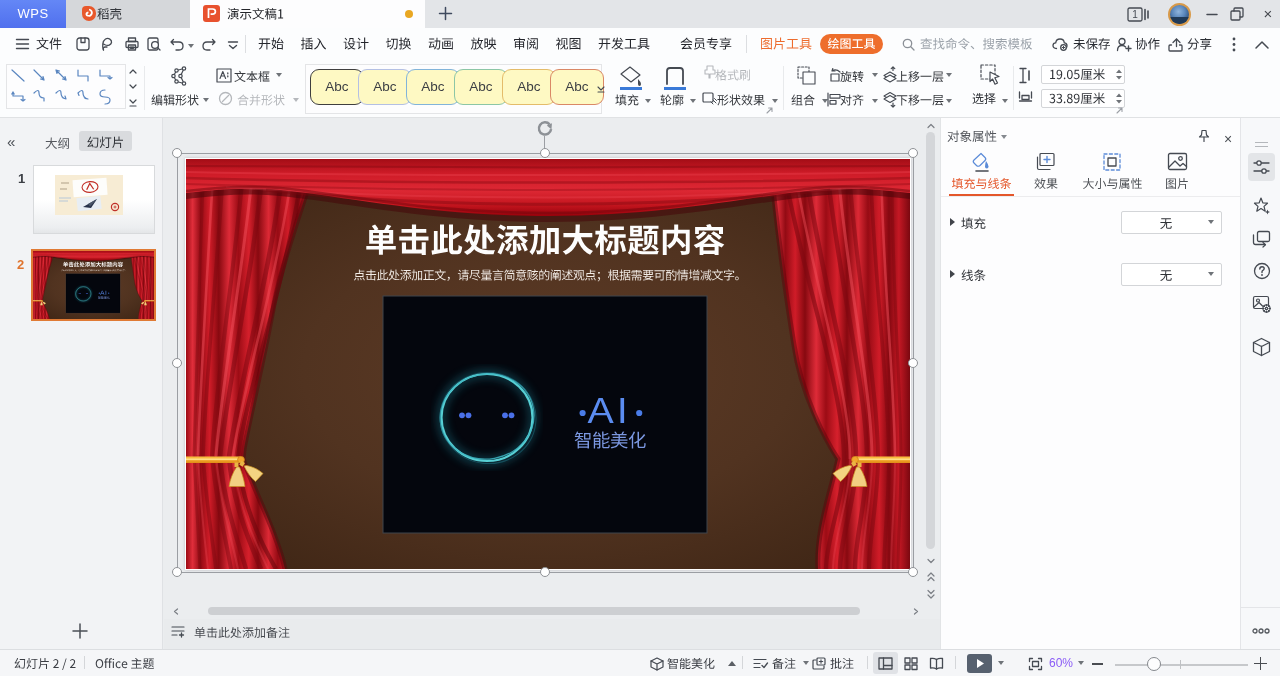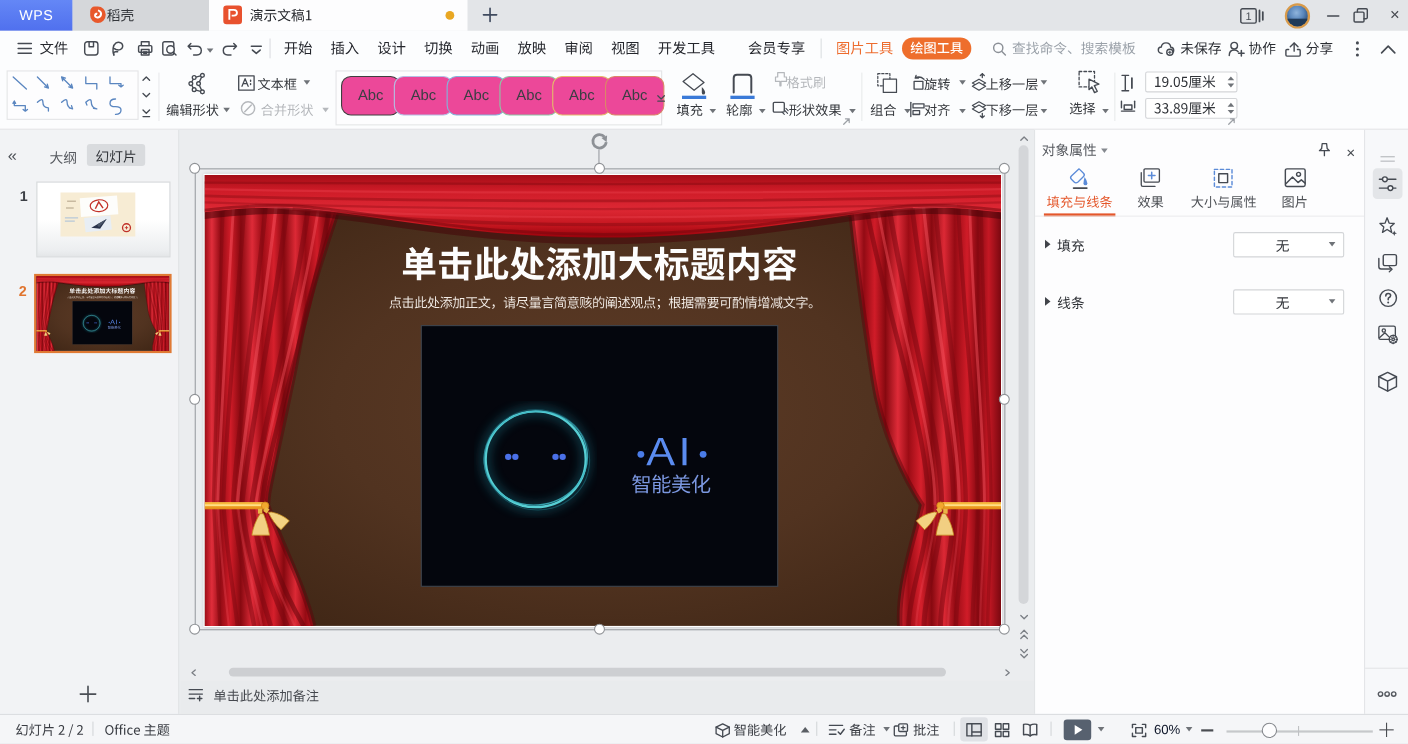--- a/index.html
+++ b/index.html
@@ -8,21 +8,21 @@
 #tabbar{left:0;top:0;width:1280px;height:28px;background:#e3e5e8;}
 #wpsbtn{left:0;top:0;width:66px;height:28px;background:linear-gradient(180deg,#6487f6,#5070ee);color:#fff;font-size:13px;text-align:center;line-height:28px;letter-spacing:.5px;}
 #doctab{left:66px;top:0;width:124px;height:28px;background:#d5d7da;}
 #activetab{left:190px;top:0;width:235px;height:28px;background:#fdfdfe;}
 .winbtn{top:0;height:28px;color:#45484e;text-align:center;line-height:28px;}
 #menubar{left:0;top:28px;width:1280px;height:32px;background:#fcfdfe;}
 .msep{position:absolute;top:35px;width:1px;height:18px;background:#dcdee1;}
 #toolbar{left:0;top:60px;width:1280px;height:58px;background:#fcfdfe;border-bottom:1px solid #e0e2e4;}
 .tsep{position:absolute;top:66px;width:1px;height:44px;background:#e8eaec;}
 .gallerybox{position:absolute;border:1px solid #e4e5e7;background:#fdfdfe;}
-.abc{position:absolute;width:54px;height:36px;border-radius:9px;background:#ec4899;text-align:center;line-height:34px;font-size:13.5px;color:#3b3e43;}
+.abc{position:absolute;width:54px;height:36px;border-radius:9px;background:#fef9c3;text-align:center;line-height:34px;font-size:13.5px;color:#3b3e43;}
 .spinbox{position:absolute;width:84px;height:19px;border:1px solid #d3d5d8;border-radius:2px;background:#fff;}
 .tri-d{position:absolute;width:0;height:0;border-left:3.5px solid transparent;border-right:3.5px solid transparent;border-top:4px solid #6f7378;}
 .tri-r{position:absolute;width:0;height:0;border-top:4px solid transparent;border-bottom:4px solid transparent;border-left:5px solid #41444a;}
 #leftpanel{left:0;top:118px;width:163px;height:531px;background:#f2f3f5;border-right:1px solid #dfe1e4;}
 #rightpanel{left:940px;top:118px;width:300px;height:531px;background:#fdfdfe;border-left:1px solid #e2e4e6;}
 #rightstrip{left:1240px;top:118px;width:40px;height:531px;background:#f7f8fa;border-left:1px solid #e4e5e8;}
 #statusbar{left:0;top:649px;width:1280px;height:27px;background:#f5f6f8;border-top:1px solid #dcdee1;}
 #notesbar{left:164px;top:619px;width:776px;height:30px;background:#e9ebed;}
 .handle{position:absolute;width:10px;height:10px;border-radius:50%;background:#fff;border:1.3px solid #8f9296;z-index:6;}
 .selline{position:absolute;background:#9b9ea3;z-index:5;}
@@ -646,13 +646,13 @@
 <path fill="#303338" d="M1160.4 274H1171.6V275H1160.4ZM1161.2 270.3H1170.9V271.3H1161.2ZM1166.1 274.8H1167.1V279.2Q1167.1 279.6 1167.3 279.7Q1167.4 279.8 1167.9 279.8Q1168 279.8 1168.3 279.8Q1168.6 279.8 1168.9 279.8Q1169.3 279.8 1169.6 279.8Q1169.9 279.8 1170.1 279.8Q1170.4 279.8 1170.5 279.6Q1170.7 279.5 1170.7 279.1Q1170.8 278.6 1170.8 277.8Q1171 277.9 1171.1 278Q1171.3 278 1171.4 278.1Q1171.6 278.2 1171.7 278.2Q1171.7 279.2 1171.5 279.7Q1171.4 280.3 1171.1 280.5Q1170.7 280.7 1170.1 280.7Q1170 280.7 1169.8 280.7Q1169.6 280.7 1169.3 280.7Q1169 280.7 1168.6 280.7Q1168.3 280.7 1168.1 280.7Q1167.9 280.7 1167.8 280.7Q1167.1 280.7 1166.8 280.6Q1166.4 280.4 1166.3 280.1Q1166.1 279.8 1166.1 279.2ZM1165.3 270.7H1166.3Q1166.3 271.6 1166.2 272.6Q1166.1 273.6 1166 274.5Q1165.8 275.5 1165.5 276.5Q1165.1 277.4 1164.5 278.2Q1163.9 279.1 1163 279.8Q1162.2 280.5 1160.9 281Q1160.8 280.8 1160.6 280.6Q1160.4 280.4 1160.2 280.2Q1161.5 279.8 1162.3 279.1Q1163.2 278.5 1163.7 277.7Q1164.3 276.9 1164.6 276Q1164.9 275.2 1165.1 274.2Q1165.2 273.3 1165.3 272.4Q1165.3 271.5 1165.3 270.7Z"></path>
 <path fill="#3a3d43" d="M19.7 659.1H24.6V660H19.7ZM24.2 659.1H25.1Q25.1 659.1 25.1 659.2Q25.1 659.3 25.1 659.4Q25.1 659.5 25.1 659.6Q25 661.8 25 663.3Q24.9 664.8 24.8 665.8Q24.7 666.7 24.6 667.3Q24.5 667.8 24.3 668Q24.1 668.3 23.9 668.4Q23.7 668.5 23.3 668.6Q23 668.6 22.5 668.6Q22 668.6 21.4 668.5Q21.4 668.3 21.3 668.1Q21.3 667.8 21.1 667.6Q21.7 667.7 22.2 667.7Q22.8 667.7 23 667.7Q23.1 667.7 23.3 667.7Q23.4 667.6 23.5 667.5Q23.6 667.3 23.7 666.8Q23.9 666.3 23.9 665.4Q24 664.4 24.1 662.9Q24.2 661.4 24.2 659.3ZM18.4 664.8 19.1 664.5Q19.4 665.1 19.7 665.8Q20 666.4 20.2 667Q20.5 667.6 20.6 668.1L19.8 668.5Q19.7 668 19.4 667.4Q19.2 666.7 18.9 666.1Q18.7 665.4 18.4 664.8ZM14.9 663.5Q14.9 663.4 14.9 663.3Q14.8 663.1 14.7 662.9Q14.7 662.7 14.6 662.6Q14.8 662.6 15 662.4Q15.2 662.1 15.4 661.8Q15.5 661.6 15.7 661.2Q15.9 660.9 16.2 660.3Q16.5 659.8 16.7 659.2Q17 658.6 17.2 658L18.1 658.3Q17.8 659.2 17.4 660Q16.9 660.8 16.5 661.6Q16 662.4 15.6 663V663Q15.6 663 15.5 663.1Q15.4 663.1 15.2 663.2Q15.1 663.3 15 663.4Q14.9 663.4 14.9 663.5ZM14.9 663.5 14.9 662.8 15.4 662.5 18.4 662.3Q18.4 662.5 18.4 662.7Q18.4 663 18.4 663.1Q17.3 663.2 16.7 663.3Q16 663.3 15.7 663.4Q15.3 663.4 15.2 663.4Q15 663.5 14.9 663.5ZM15 668Q15 667.9 15 667.8Q14.9 667.6 14.8 667.4Q14.8 667.3 14.7 667.1Q14.9 667.1 15.2 666.8Q15.4 666.5 15.8 666.1Q16 665.8 16.3 665.3Q16.7 664.8 17.2 664.1Q17.6 663.4 18.1 662.6Q18.5 661.8 18.9 660.9L19.8 661.3Q19.2 662.5 18.5 663.6Q17.8 664.7 17.1 665.7Q16.4 666.7 15.7 667.5V667.5Q15.7 667.5 15.6 667.6Q15.5 667.6 15.3 667.7Q15.2 667.8 15.1 667.9Q15 667.9 15 668ZM15 668 15 667.2 15.5 666.9 19.6 666.2Q19.6 666.4 19.6 666.7Q19.6 666.9 19.6 667.1Q18.5 667.3 17.7 667.4Q16.9 667.5 16.4 667.6Q16 667.7 15.7 667.8Q15.4 667.9 15.3 667.9Q15.1 668 15 668Z M28.6 658H29.5V661.8Q29.5 662.8 29.4 663.7Q29.4 664.7 29.1 665.6Q28.9 666.5 28.4 667.4Q28 668.2 27.2 669Q27.1 668.9 27 668.7Q26.9 668.6 26.7 668.5Q26.6 668.4 26.5 668.3Q27.2 667.6 27.7 666.8Q28.1 666 28.3 665.2Q28.5 664.4 28.6 663.5Q28.6 662.7 28.6 661.8ZM27.2 660.4 27.9 660.5Q27.9 660.9 27.8 661.5Q27.7 662.1 27.6 662.6Q27.5 663.2 27.4 663.6L26.7 663.3Q26.8 662.9 26.9 662.4Q27 661.9 27.1 661.4Q27.2 660.8 27.2 660.4ZM30.6 660.2 31.3 660.5Q31.1 661.1 30.8 661.8Q30.5 662.5 30.2 662.9L29.7 662.7Q29.8 662.3 30 661.9Q30.2 661.5 30.3 661Q30.5 660.6 30.6 660.2ZM29.2 664.6Q29.4 664.8 29.7 665Q30 665.3 30.3 665.7Q30.6 666 30.9 666.3Q31.2 666.6 31.3 666.7L30.7 667.4Q30.5 667.2 30.3 666.9Q30 666.6 29.7 666.2Q29.4 665.9 29.1 665.6Q28.9 665.3 28.7 665.1ZM31.3 658.9H37.5V659.8H31.3ZM34.5 659.3H35.4V667.6Q35.4 668.1 35.3 668.3Q35.2 668.6 34.8 668.7Q34.5 668.8 33.9 668.9Q33.4 668.9 32.5 668.9Q32.5 668.8 32.4 668.6Q32.4 668.4 32.3 668.2Q32.2 668 32.1 667.9Q32.6 667.9 33 667.9Q33.4 668 33.7 667.9Q34 667.9 34.2 667.9Q34.3 667.9 34.4 667.9Q34.5 667.8 34.5 667.6Z M40.6 661H48.8V662H40.6ZM44.5 657.9H45.5V661.4H44.5ZM40.2 658.2H41.1V662.2Q41.1 663.1 41 664Q41 664.9 40.8 665.8Q40.6 666.7 40.2 667.5Q39.8 668.3 39.2 669Q39.1 668.9 39 668.7Q38.8 668.6 38.7 668.5Q38.6 668.4 38.5 668.3Q39.2 667.4 39.6 666.4Q39.9 665.4 40.1 664.4Q40.2 663.3 40.2 662.2ZM40.6 663.9H47V669H46V664.8H40.6Z M53.2 668V667.4Q54.6 666.1 55.5 665.1Q56.4 664.1 56.8 663.3Q57.2 662.4 57.2 661.7Q57.2 661.2 57.1 660.8Q56.9 660.4 56.5 660.2Q56.2 659.9 55.6 659.9Q55.1 659.9 54.6 660.2Q54.2 660.5 53.8 661L53.2 660.3Q53.7 659.7 54.3 659.4Q54.9 659 55.8 659Q56.6 659 57.1 659.4Q57.7 659.7 58 660.3Q58.3 660.8 58.3 661.6Q58.3 662.5 57.9 663.4Q57.5 664.3 56.7 665.2Q55.9 666.2 54.9 667.1Q55.2 667.1 55.6 667.1Q56 667.1 56.3 667.1H58.7V668Z M62.2 670.1 65.8 658.5H66.6L63 670.1Z M70 668V667.4Q71.3 666.1 72.2 665.1Q73.1 664.1 73.6 663.3Q74 662.4 74 661.7Q74 661.2 73.8 660.8Q73.6 660.4 73.3 660.2Q72.9 659.9 72.4 659.9Q71.8 659.9 71.4 660.2Q70.9 660.5 70.5 661L69.9 660.3Q70.4 659.7 71.1 659.4Q71.7 659 72.5 659Q73.3 659 73.9 659.4Q74.4 659.7 74.8 660.3Q75.1 660.8 75.1 661.6Q75.1 662.5 74.6 663.4Q74.2 664.3 73.4 665.2Q72.6 666.2 71.6 667.1Q72 667.1 72.3 667.1Q72.7 667.1 73 667.1H75.5V668Z"></path>
 <path fill="#3a3d43" d="M99.5 668.2Q98.4 668.2 97.5 667.6Q96.7 667 96.2 666Q95.7 665 95.7 663.6Q95.7 662.2 96.2 661.1Q96.7 660.1 97.5 659.6Q98.4 659 99.5 659Q100.6 659 101.4 659.6Q102.2 660.1 102.7 661.1Q103.2 662.2 103.2 663.6Q103.2 665 102.7 666Q102.2 667 101.4 667.6Q100.6 668.2 99.5 668.2ZM99.5 667.2Q100.2 667.2 100.8 666.7Q101.4 666.3 101.7 665.5Q102.1 664.7 102.1 663.6Q102.1 662.5 101.7 661.7Q101.4 660.9 100.8 660.4Q100.2 660 99.5 660Q98.7 660 98.1 660.4Q97.5 660.9 97.2 661.7Q96.8 662.5 96.8 663.6Q96.8 664.7 97.2 665.5Q97.5 666.3 98.1 666.7Q98.7 667.2 99.5 667.2Z M105.2 668V660.4Q105.2 659.8 105.4 659.3Q105.6 658.8 106 658.6Q106.4 658.3 107.1 658.3Q107.4 658.3 107.7 658.3Q107.9 658.4 108.2 658.5L107.9 659.3Q107.6 659.2 107.2 659.2Q106.7 659.2 106.5 659.5Q106.3 659.8 106.3 660.5V668ZM104.3 662.4V661.5L105.2 661.5H107.7V662.4Z M109.1 668V660.4Q109.1 659.8 109.3 659.3Q109.5 658.8 109.9 658.6Q110.3 658.3 111 658.3Q111.3 658.3 111.6 658.3Q111.8 658.4 112.1 658.5L111.8 659.3Q111.5 659.2 111.1 659.2Q110.6 659.2 110.4 659.5Q110.2 659.8 110.2 660.5V668ZM108.2 662.4V661.5L109.1 661.5H111.6V662.4Z M112.8 668V661.5H113.9V668ZM113.4 660.1Q113 660.1 112.8 659.9Q112.6 659.7 112.6 659.4Q112.6 659.1 112.8 658.9Q113 658.7 113.4 658.7Q113.7 658.7 113.9 658.9Q114.1 659.1 114.1 659.4Q114.1 659.7 113.9 659.9Q113.7 660.1 113.4 660.1Z M118.7 668.2Q117.8 668.2 117.1 667.8Q116.4 667.4 116 666.6Q115.6 665.8 115.6 664.7Q115.6 663.7 116.1 662.9Q116.5 662.1 117.2 661.7Q117.9 661.3 118.8 661.3Q119.4 661.3 119.9 661.5Q120.3 661.8 120.7 662.1L120.1 662.8Q119.8 662.5 119.5 662.4Q119.2 662.2 118.8 662.2Q118.2 662.2 117.8 662.6Q117.3 662.9 117 663.4Q116.8 664 116.8 664.7Q116.8 665.5 117 666.1Q117.3 666.6 117.7 666.9Q118.2 667.2 118.8 667.2Q119.2 667.2 119.6 667.1Q120 666.9 120.3 666.6L120.8 667.3Q120.3 667.7 119.8 667.9Q119.3 668.2 118.7 668.2Z M124.9 668.2Q124 668.2 123.3 667.8Q122.6 667.3 122.2 666.6Q121.7 665.8 121.7 664.7Q121.7 663.9 122 663.3Q122.2 662.7 122.6 662.2Q123.1 661.8 123.6 661.6Q124.1 661.3 124.7 661.3Q125.5 661.3 126.1 661.7Q126.7 662.1 127 662.8Q127.3 663.4 127.3 664.4Q127.3 664.6 127.3 664.7Q127.2 664.9 127.2 665H122.8Q122.9 665.7 123.1 666.2Q123.4 666.7 123.9 667Q124.4 667.3 125 667.3Q125.5 667.3 125.9 667.1Q126.2 667 126.6 666.8L127 667.5Q126.6 667.8 126.1 668Q125.5 668.2 124.9 668.2ZM122.8 664.2H126.3Q126.3 663.2 125.9 662.7Q125.5 662.2 124.7 662.2Q124.2 662.2 123.8 662.4Q123.4 662.7 123.2 663.1Q122.9 663.6 122.8 664.2Z M131.7 660.3H141.2V661.2H131.7ZM132.2 663.8H140.7V664.7H132.2ZM131.1 667.7H141.8V668.6H131.1ZM136 661H136.9V668.1H136ZM134.9 658.5 135.7 658Q136.1 658.2 136.5 658.6Q136.9 658.9 137.3 659.3Q137.7 659.6 137.9 659.9L137.1 660.5Q136.9 660.2 136.5 659.8Q136.2 659.5 135.8 659.1Q135.3 658.8 134.9 658.5Z M144.6 660.6V661.5H147V660.6ZM144.6 659.1V660H147V659.1ZM143.8 658.4H147.9V662.2H143.8ZM143 663.1H148.5V663.8H143ZM148.5 658.5H153.9V659.2H148.5ZM145.5 663.3H146.3V667.9L145.5 667.4ZM145.8 665.1H148.3V665.8H145.8ZM150.7 658.7 151.7 658.9Q151.5 659.4 151.3 659.8Q151.1 660.3 151 660.6L150.2 660.5Q150.4 660.1 150.5 659.6Q150.7 659.1 150.7 658.7ZM144.5 665.6Q144.8 666.4 145.3 666.9Q145.8 667.3 146.5 667.6Q147.1 667.8 148 667.9Q148.8 667.9 149.8 667.9Q150 667.9 150.4 667.9Q150.8 667.9 151.3 667.9Q151.9 667.9 152.4 667.9Q152.9 667.9 153.4 667.9Q153.8 667.9 154 667.9Q153.9 668.1 153.8 668.3Q153.7 668.5 153.7 668.7H152.9H149.8Q148.7 668.7 147.8 668.6Q146.8 668.5 146.1 668.2Q145.4 667.9 144.8 667.3Q144.3 666.8 143.9 665.8ZM148.9 660.4H153.3V665.4H152.5V661.1H149.7V665.4H148.9ZM143.9 664.4 144.7 664.4Q144.6 665.9 144.4 667Q144.1 668.1 143.5 668.9Q143.5 668.9 143.3 668.8Q143.2 668.7 143.1 668.6Q143 668.5 142.9 668.5Q143.5 667.8 143.7 666.7Q143.9 665.7 143.9 664.4ZM150.8 661.6H151.6Q151.5 662.9 151.4 663.9Q151.3 664.9 151 665.6Q150.6 666.3 150 666.8Q149.4 667.3 148.4 667.7Q148.3 667.5 148.2 667.4Q148.1 667.2 148 667.1Q148.9 666.8 149.5 666.3Q150 665.9 150.3 665.2Q150.6 664.6 150.7 663.7Q150.8 662.8 150.8 661.6ZM151.2 665.8 151.7 665.3Q152.1 665.5 152.5 665.9Q152.9 666.2 153.3 666.5Q153.7 666.8 153.9 667.1L153.4 667.6Q153.1 667.3 152.8 667Q152.4 666.7 152 666.4Q151.6 666 151.2 665.8Z"></path>
 <path fill="#3a3d43" d="M669.3 664H676.7V668.9H675.8V664.7H670.2V669H669.3ZM669.8 665.9H676.1V666.6H669.8ZM668.9 658.9H672.7V659.6H668.9ZM667.6 660.8H673V661.5H667.6ZM669.8 667.8H676.1V668.5H669.8ZM670.1 659.2H671V660.4Q671 660.8 670.9 661.3Q670.8 661.8 670.5 662.3Q670.2 662.9 669.6 663.4Q669 663.8 668.1 664.3Q668 664.1 667.8 664Q667.6 663.8 667.5 663.7Q668.4 663.3 668.9 662.9Q669.4 662.4 669.7 662Q669.9 661.6 670 661.1Q670.1 660.7 670.1 660.4ZM668.9 657.9 669.8 658.1Q669.5 658.8 669.1 659.5Q668.8 660.2 668.3 660.7Q668.2 660.7 668.1 660.6Q668 660.5 667.8 660.4Q667.7 660.3 667.6 660.3Q668.1 659.8 668.4 659.2Q668.8 658.6 668.9 657.9ZM670.7 661.7Q670.9 661.8 671.2 662Q671.5 662.2 671.8 662.4Q672.2 662.6 672.5 662.8Q672.8 663 672.9 663.1L672.3 663.7Q672.2 663.5 671.9 663.3Q671.6 663.1 671.2 662.9Q670.9 662.6 670.6 662.4Q670.3 662.2 670.1 662.1ZM674.4 659.7V662.3H676.9V659.7ZM673.5 658.9H677.8V663.1H673.5Z M680.2 662.2H684V663H681V668.9H680.2ZM683.6 662.2H684.5V667.9Q684.5 668.3 684.4 668.5Q684.3 668.7 684.1 668.8Q683.8 668.9 683.4 668.9Q683 668.9 682.5 668.9Q682.4 668.7 682.3 668.5Q682.2 668.3 682.2 668.1Q682.6 668.1 682.9 668.1Q683.3 668.1 683.4 668.1Q683.5 668.1 683.6 668.1Q683.6 668 683.6 667.9ZM680.6 664H684.1V664.7H680.6ZM680.6 665.8H684.1V666.5H680.6ZM685.6 657.9H686.5V661.9Q686.5 662.2 686.6 662.3Q686.7 662.4 687.1 662.4Q687.2 662.4 687.5 662.4Q687.7 662.4 688.1 662.4Q688.4 662.4 688.6 662.4Q688.9 662.4 689 662.4Q689.3 662.4 689.4 662.3Q689.5 662.2 689.6 661.9Q689.6 661.6 689.7 661Q689.8 661.1 690 661.2Q690.3 661.3 690.5 661.3Q690.4 662.1 690.3 662.5Q690.1 662.9 689.9 663Q689.6 663.2 689.1 663.2Q689.1 663.2 688.8 663.2Q688.6 663.2 688.4 663.2Q688.1 663.2 687.8 663.2Q687.5 663.2 687.3 663.2Q687.1 663.2 687.1 663.2Q686.5 663.2 686.2 663.1Q685.9 663 685.7 662.7Q685.6 662.4 685.6 661.9ZM689.3 658.8 689.9 659.5Q689.4 659.7 688.8 660Q688.1 660.2 687.5 660.4Q686.8 660.6 686.2 660.8Q686.2 660.6 686.1 660.5Q686 660.3 685.9 660.1Q686.5 660 687.1 659.7Q687.8 659.5 688.3 659.3Q688.9 659 689.3 658.8ZM685.6 663.5H686.5V667.6Q686.5 667.9 686.6 668Q686.8 668.1 687.2 668.1Q687.3 668.1 687.5 668.1Q687.8 668.1 688.1 668.1Q688.4 668.1 688.7 668.1Q689 668.1 689.1 668.1Q689.4 668.1 689.5 667.9Q689.6 667.8 689.7 667.5Q689.7 667.1 689.8 666.5Q689.9 666.6 690.1 666.7Q690.4 666.8 690.6 666.8Q690.5 667.6 690.4 668.1Q690.2 668.5 690 668.7Q689.7 668.9 689.2 668.9Q689.1 668.9 688.9 668.9Q688.7 668.9 688.4 668.9Q688.1 668.9 687.9 668.9Q687.6 668.9 687.4 668.9Q687.2 668.9 687.1 668.9Q686.5 668.9 686.2 668.7Q685.9 668.6 685.7 668.4Q685.6 668.1 685.6 667.6ZM689.4 664.2 690 664.8Q689.5 665.1 688.9 665.4Q688.2 665.7 687.5 665.9Q686.8 666.1 686.2 666.3Q686.2 666.1 686.1 665.9Q686 665.8 685.9 665.6Q686.5 665.4 687.2 665.2Q687.9 665 688.4 664.7Q689 664.4 689.4 664.2ZM682.7 658.9 683.5 658.6Q683.8 659 684.1 659.5Q684.4 660 684.7 660.4Q684.9 660.9 685 661.2L684.2 661.6Q684.1 661.2 683.9 660.8Q683.6 660.3 683.3 659.8Q683 659.3 682.7 658.9ZM680 661.4Q680 661.3 679.9 661.1Q679.9 660.9 679.8 660.8Q679.8 660.6 679.7 660.5Q679.8 660.5 680 660.3Q680.1 660.2 680.3 660Q680.4 659.9 680.6 659.6Q680.8 659.2 681.1 658.8Q681.3 658.4 681.5 657.9L682.4 658.2Q682.2 658.7 681.9 659.2Q681.6 659.7 681.2 660.1Q680.9 660.5 680.6 660.9V660.9Q680.6 660.9 680.5 660.9Q680.4 661 680.3 661.1Q680.2 661.1 680.1 661.2Q680 661.3 680 661.4ZM680 661.4 680 660.7 680.5 660.5 684.4 660.2Q684.3 660.4 684.3 660.6Q684.3 660.8 684.3 660.9Q683.2 661 682.5 661.1Q681.8 661.1 681.3 661.2Q680.8 661.2 680.6 661.2Q680.3 661.3 680.2 661.3Q680.1 661.3 680 661.4Z M692.2 659.6H701.8V660.4H692.2ZM692.8 661.4H701.3V662.2H692.8ZM692 664.9H702.2V665.7H692ZM691.7 663.2H702.4V664H691.7ZM696.5 660.1H697.4V663.8H696.5ZM693.7 658.2 694.5 657.9Q694.8 658.2 695.1 658.6Q695.4 659.1 695.6 659.4L694.7 659.8Q694.6 659.4 694.3 659Q694 658.6 693.7 658.2ZM699.3 657.9 700.3 658.2Q700 658.7 699.6 659.2Q699.3 659.7 699 660L698.2 659.7Q698.4 659.5 698.6 659.1Q698.8 658.8 699 658.5Q699.2 658.2 699.3 657.9ZM696.4 663.7H697.4Q697.3 664.6 697.1 665.3Q696.9 666 696.6 666.6Q696.2 667.2 695.6 667.6Q695 668.1 694.1 668.4Q693.2 668.7 691.9 668.9Q691.9 668.8 691.8 668.7Q691.8 668.5 691.7 668.4Q691.6 668.2 691.5 668.1Q692.7 667.9 693.5 667.7Q694.4 667.4 694.9 667Q695.5 666.6 695.8 666.2Q696.1 665.7 696.2 665.1Q696.4 664.5 696.4 663.7ZM697.6 665.2Q698.1 666.4 699.4 667.2Q700.6 667.9 702.5 668.1Q702.4 668.2 702.3 668.3Q702.2 668.5 702.1 668.6Q702 668.8 702 668.9Q700.7 668.7 699.6 668.3Q698.6 667.8 697.9 667.1Q697.2 666.4 696.7 665.4Z M709.2 658.1H710.2V667Q710.2 667.5 710.3 667.7Q710.4 667.8 710.8 667.8Q711 667.8 711.2 667.8Q711.5 667.8 711.8 667.8Q712.1 667.8 712.4 667.8Q712.7 667.8 712.8 667.8Q713.2 667.8 713.3 667.6Q713.5 667.4 713.5 666.8Q713.6 666.3 713.6 665.3Q713.8 665.4 713.9 665.4Q714.1 665.5 714.2 665.6Q714.4 665.7 714.5 665.7Q714.5 666.8 714.3 667.5Q714.2 668.2 713.9 668.4Q713.5 668.7 712.9 668.7Q712.8 668.7 712.6 668.7Q712.4 668.7 712.1 668.7Q711.8 668.7 711.5 668.7Q711.3 668.7 711.1 668.7Q710.8 668.7 710.8 668.7Q710.2 668.7 709.8 668.6Q709.5 668.4 709.3 668.1Q709.2 667.7 709.2 667ZM713.4 659.7 714.3 660.2Q713.4 661.4 712.3 662.5Q711.2 663.6 710 664.4Q708.7 665.3 707.5 665.9Q707.5 665.8 707.3 665.7Q707.2 665.6 707.1 665.4Q707 665.3 706.9 665.2Q708.1 664.7 709.3 663.8Q710.5 663 711.5 661.9Q712.6 660.8 713.4 659.7ZM706.8 657.9 707.6 658.2Q707.2 659.2 706.7 660.2Q706.1 661.2 705.4 662.1Q704.8 662.9 704.1 663.6Q704.1 663.5 703.9 663.3Q703.8 663.1 703.7 663Q703.6 662.8 703.5 662.7Q704.2 662.1 704.8 661.4Q705.4 660.6 705.9 659.7Q706.4 658.8 706.8 657.9ZM705.5 660.9 706.4 660 706.4 660V669H705.5Z"></path>
 <path fill="#3a3d43" d="M775.9 658.9H781V659.7H775.9ZM780.8 658.9H781L781.1 658.9L781.7 659.3Q781.2 660.1 780.4 660.7Q779.7 661.3 778.8 661.9Q777.9 662.4 776.9 662.8Q775.9 663.2 774.8 663.4Q773.8 663.7 772.8 663.9Q772.7 663.7 772.7 663.6Q772.6 663.4 772.5 663.3Q772.4 663.1 772.4 663Q773.3 662.9 774.3 662.6Q775.4 662.4 776.3 662.1Q777.3 661.7 778.1 661.3Q779 660.8 779.7 660.3Q780.3 659.7 780.8 659.1ZM775.9 659.8Q776.6 660.6 777.8 661.2Q779 661.9 780.5 662.3Q782 662.7 783.7 662.9Q783.6 663 783.5 663.1Q783.4 663.3 783.3 663.4Q783.2 663.6 783.1 663.7Q781.5 663.5 780 663Q778.4 662.6 777.2 661.9Q775.9 661.1 775.1 660.2ZM774 663.7H781.9V668.9H781V664.5H775V669H774ZM774.4 665.7H781.4V666.4H774.4ZM774.4 667.8H781.4V668.6H774.4ZM777.5 664.1H778.4V668.2H777.5ZM776.4 657.9 777.4 658.1Q776.8 659.1 775.8 660Q774.9 660.9 773.5 661.6Q773.5 661.5 773.4 661.4Q773.3 661.2 773.1 661.1Q773 661 772.9 660.9Q773.8 660.5 774.5 660Q775.1 659.5 775.6 659Q776.1 658.4 776.4 657.9Z M788.5 663.8H794.8V664.6H788.5ZM787.6 667.7H795.5V668.6H787.6ZM788 660.2H795.3V661.1H788ZM791.2 660.7H792.1V668.1H791.2ZM785.1 658.7 785.6 658.1Q786 658.2 786.5 658.5Q786.9 658.7 787.3 658.9Q787.7 659.1 787.9 659.3L787.4 660.1Q787.2 659.9 786.8 659.6Q786.4 659.4 786 659.1Q785.5 658.9 785.1 658.7ZM784.5 662 785 661.4Q785.4 661.5 785.8 661.7Q786.2 662 786.6 662.2Q787 662.4 787.2 662.6L786.7 663.3Q786.5 663.1 786.1 662.9Q785.7 662.7 785.3 662.4Q784.9 662.2 784.5 662ZM784.9 668.2Q785.2 667.8 785.6 667.1Q786 666.5 786.4 665.7Q786.8 665 787.1 664.3L787.8 664.9Q787.5 665.6 787.1 666.3Q786.7 666.9 786.4 667.6Q786 668.3 785.6 668.8ZM790.6 658.2 791.4 657.9Q791.7 658.3 792 658.9Q792.3 659.4 792.4 659.8L791.6 660.2Q791.4 659.8 791.2 659.2Q790.9 658.6 790.6 658.2Z"></path>
 <path fill="#3a3d43" d="M830.4 664.3Q830.9 664.1 831.6 664Q832.3 663.8 833 663.6Q833.7 663.4 834.5 663.2L834.6 664Q833.6 664.3 832.5 664.6Q831.5 664.9 830.7 665.1ZM830.6 660.3H834.4V661.2H830.6ZM832.2 657.9H833.1V667.8Q833.1 668.2 833 668.4Q832.9 668.6 832.6 668.7Q832.4 668.8 832 668.8Q831.6 668.9 831 668.9Q831 668.7 830.9 668.5Q830.8 668.2 830.7 668Q831.2 668 831.5 668Q831.9 668 832 668Q832.1 668 832.2 668Q832.2 667.9 832.2 667.8ZM835.4 661.8H837.6V662.7H835.4ZM838 658.1H838.9V667.2Q838.9 667.6 839 667.7Q839.1 667.8 839.3 667.8Q839.3 667.8 839.5 667.8Q839.6 667.8 839.8 667.8Q840 667.8 840.1 667.8Q840.3 667.8 840.4 667.8Q840.5 667.8 840.6 667.7Q840.6 667.5 840.7 667.1Q840.7 666.8 840.7 666.1Q840.9 666.2 841.1 666.3Q841.3 666.5 841.5 666.5Q841.5 667.3 841.4 667.8Q841.3 668.3 841.1 668.5Q840.8 668.7 840.4 668.7Q840.4 668.7 840.2 668.7Q840 668.7 839.8 668.7Q839.6 668.7 839.4 668.7Q839.2 668.7 839.1 668.7Q838.7 668.7 838.5 668.5Q838.2 668.4 838.1 668.1Q838 667.8 838 667.2ZM840.6 660.7 841.3 661.3Q840.9 661.7 840.5 662Q840 662.4 839.6 662.7Q839.1 663.1 838.7 663.4L838.1 662.8Q838.5 662.5 839 662.2Q839.4 661.8 839.9 661.4Q840.3 661 840.6 660.7ZM835 668.8 834.9 667.9 835.2 667.6 837.5 666.6Q837.5 666.8 837.5 667Q837.6 667.3 837.6 667.4Q836.8 667.8 836.3 668Q835.8 668.2 835.6 668.4Q835.3 668.5 835.2 668.6Q835 668.7 835 668.8ZM835 668.8Q834.9 668.7 834.9 668.5Q834.8 668.3 834.7 668.2Q834.6 668.1 834.5 668Q834.7 667.9 834.8 667.7Q835 667.5 835 667.1V658.1H835.9V667.8Q835.9 667.8 835.7 667.9Q835.6 668 835.4 668.2Q835.2 668.3 835.1 668.5Q835 668.6 835 668.8Z M846.5 663.8H852.8V664.6H846.5ZM845.6 667.7H853.5V668.6H845.6ZM846 660.2H853.3V661.1H846ZM849.2 660.7H850.1V668.1H849.2ZM843.1 658.7 843.6 658.1Q844 658.2 844.5 658.5Q844.9 658.7 845.3 658.9Q845.7 659.1 845.9 659.3L845.4 660.1Q845.2 659.9 844.8 659.6Q844.4 659.4 844 659.1Q843.5 658.9 843.1 658.7ZM842.5 662 843 661.4Q843.4 661.5 843.8 661.7Q844.2 662 844.6 662.2Q845 662.4 845.2 662.6L844.7 663.3Q844.5 663.1 844.1 662.9Q843.7 662.7 843.3 662.4Q842.9 662.2 842.5 662ZM842.9 668.2Q843.2 667.8 843.6 667.1Q844 666.5 844.4 665.7Q844.8 665 845.1 664.3L845.8 664.9Q845.5 665.6 845.1 666.3Q844.7 666.9 844.4 667.6Q844 668.3 843.6 668.8ZM848.6 658.2 849.4 657.9Q849.7 658.3 850 658.9Q850.3 659.4 850.4 659.8L849.6 660.2Q849.4 659.8 849.2 659.2Q848.9 658.6 848.6 658.2Z"></path>
 </svg>
 
 <div class="abs" style="left:310px;top:69px;width:292px;"></div>
 <div class="abs" style="left:1049px;top:0px;"></div>
-<div class="abs" style="left:1049px;top:656px;font-size:12px;color:#0f172a;">60%</div>
+<div class="abs" style="left:1049px;top:656px;font-size:12px;color:#8b5cf6;">60%</div>
 
 </body></html>

